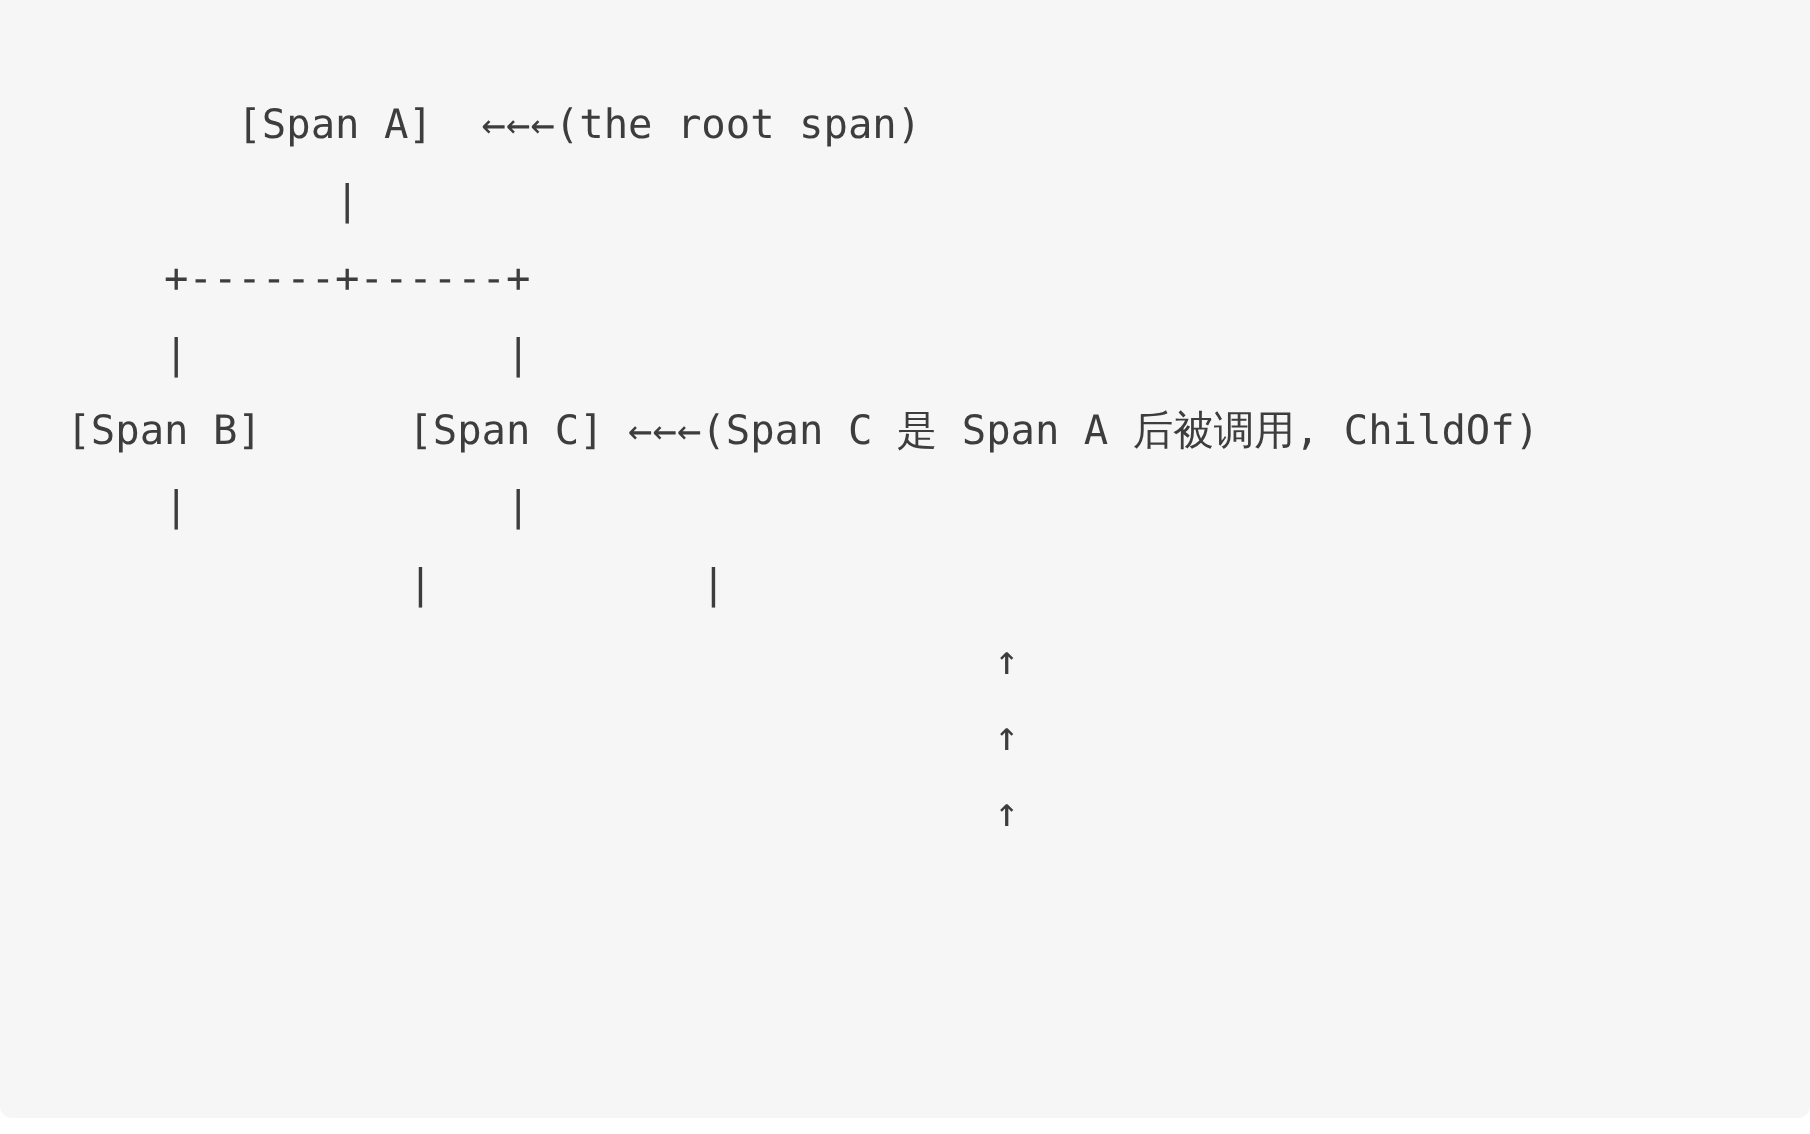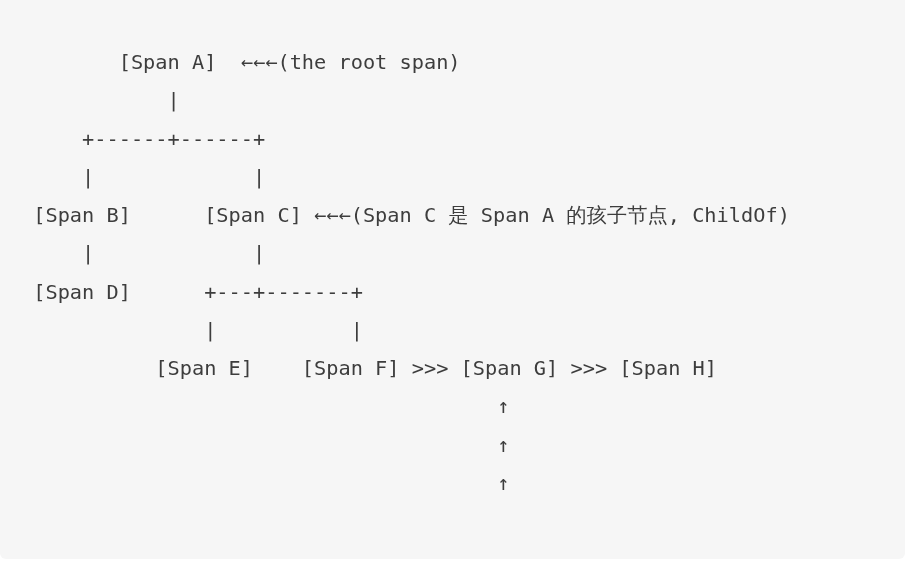--- a/index.html
+++ b/index.html
@@ -42,23 +42,21 @@
 </head>
 <body>
 
 <div class="canvas">
   <div class="code-block">
     <div class="ascii-art">
       <div class="ascii-line">        [Span A]  ←←←(the root span)</div>
       <div class="ascii-line">            |</div>
       <div class="ascii-line">     +------+------+</div>
       <div class="ascii-line">     |             |</div>
-      <div class="ascii-line"> [Span B]      [Span C] ←←←(Span C 是 Span A 的孩子节点, ChildOf)</div>
+      <div class="ascii-line"> [Span B]      [Span C] ←←←(Span C 是 Span A 后被调用, ChildOf)</div>
       <div class="ascii-line">     |             |</div>
-      <div class="ascii-line"> [Span D]      +---+-------+</div>
       <div class="ascii-line">               |           |</div>
-      <div class="ascii-line">           [Span E]    [Span F] &gt;&gt;&gt; [Span G] &gt;&gt;&gt; [Span H]</div>
       <div class="ascii-line">                                       ↑</div>
       <div class="ascii-line">                                       ↑</div>
       <div class="ascii-line">                                       ↑</div>
     </div>
   </div>
 </div>
 
 </body></html>

